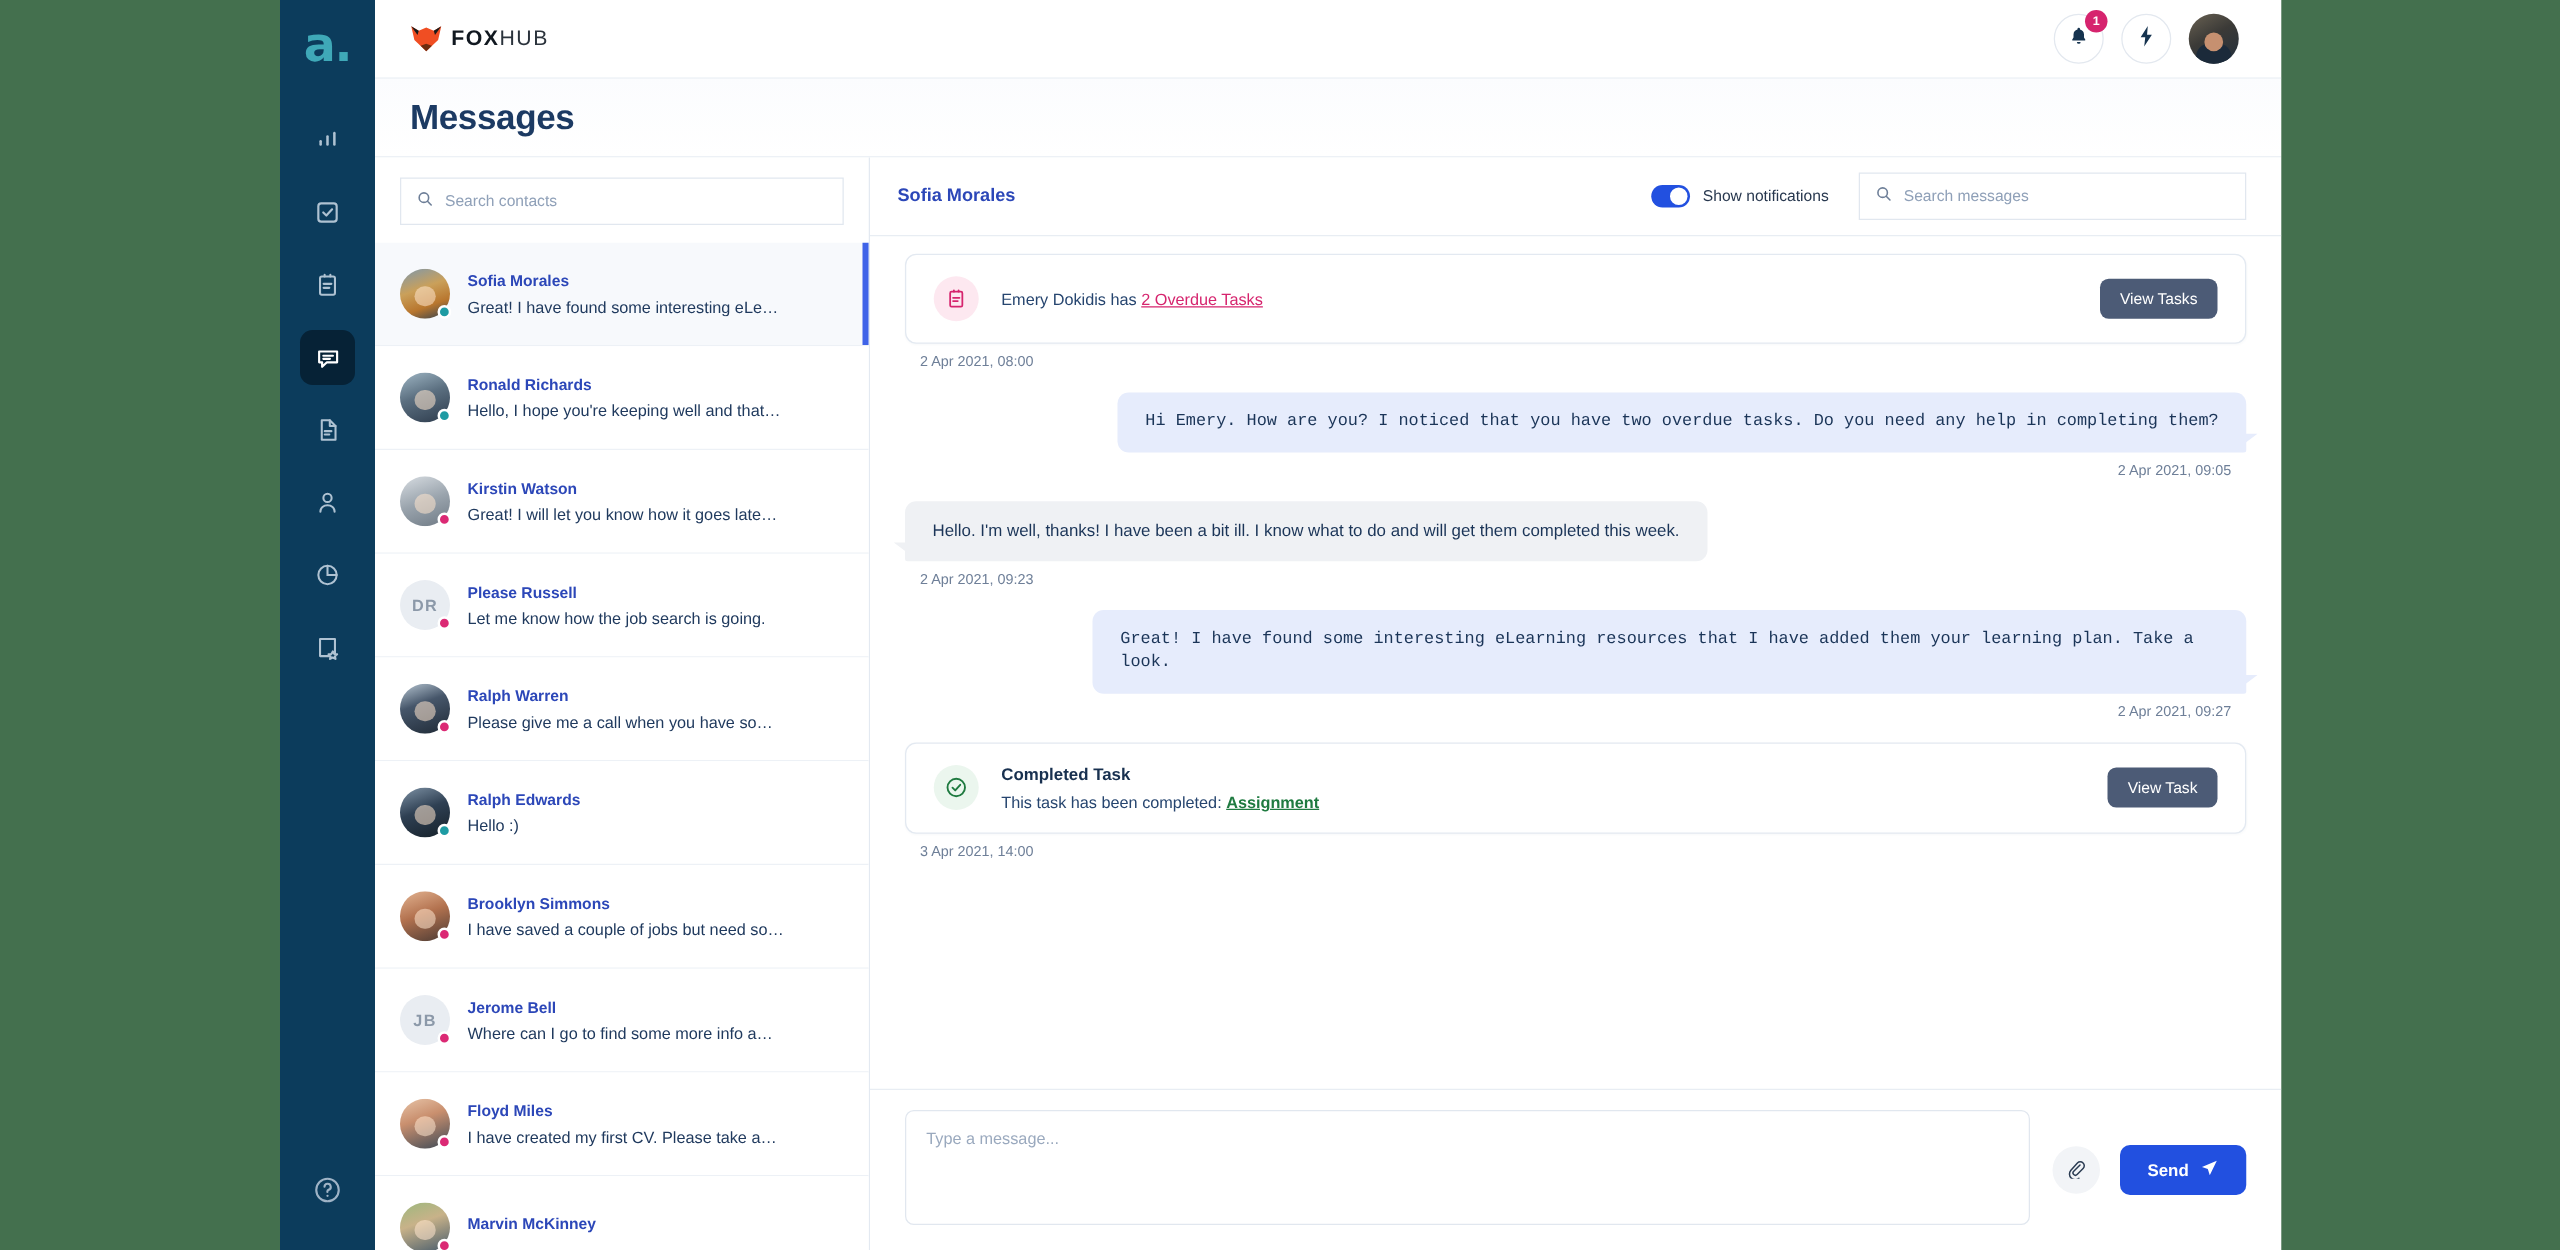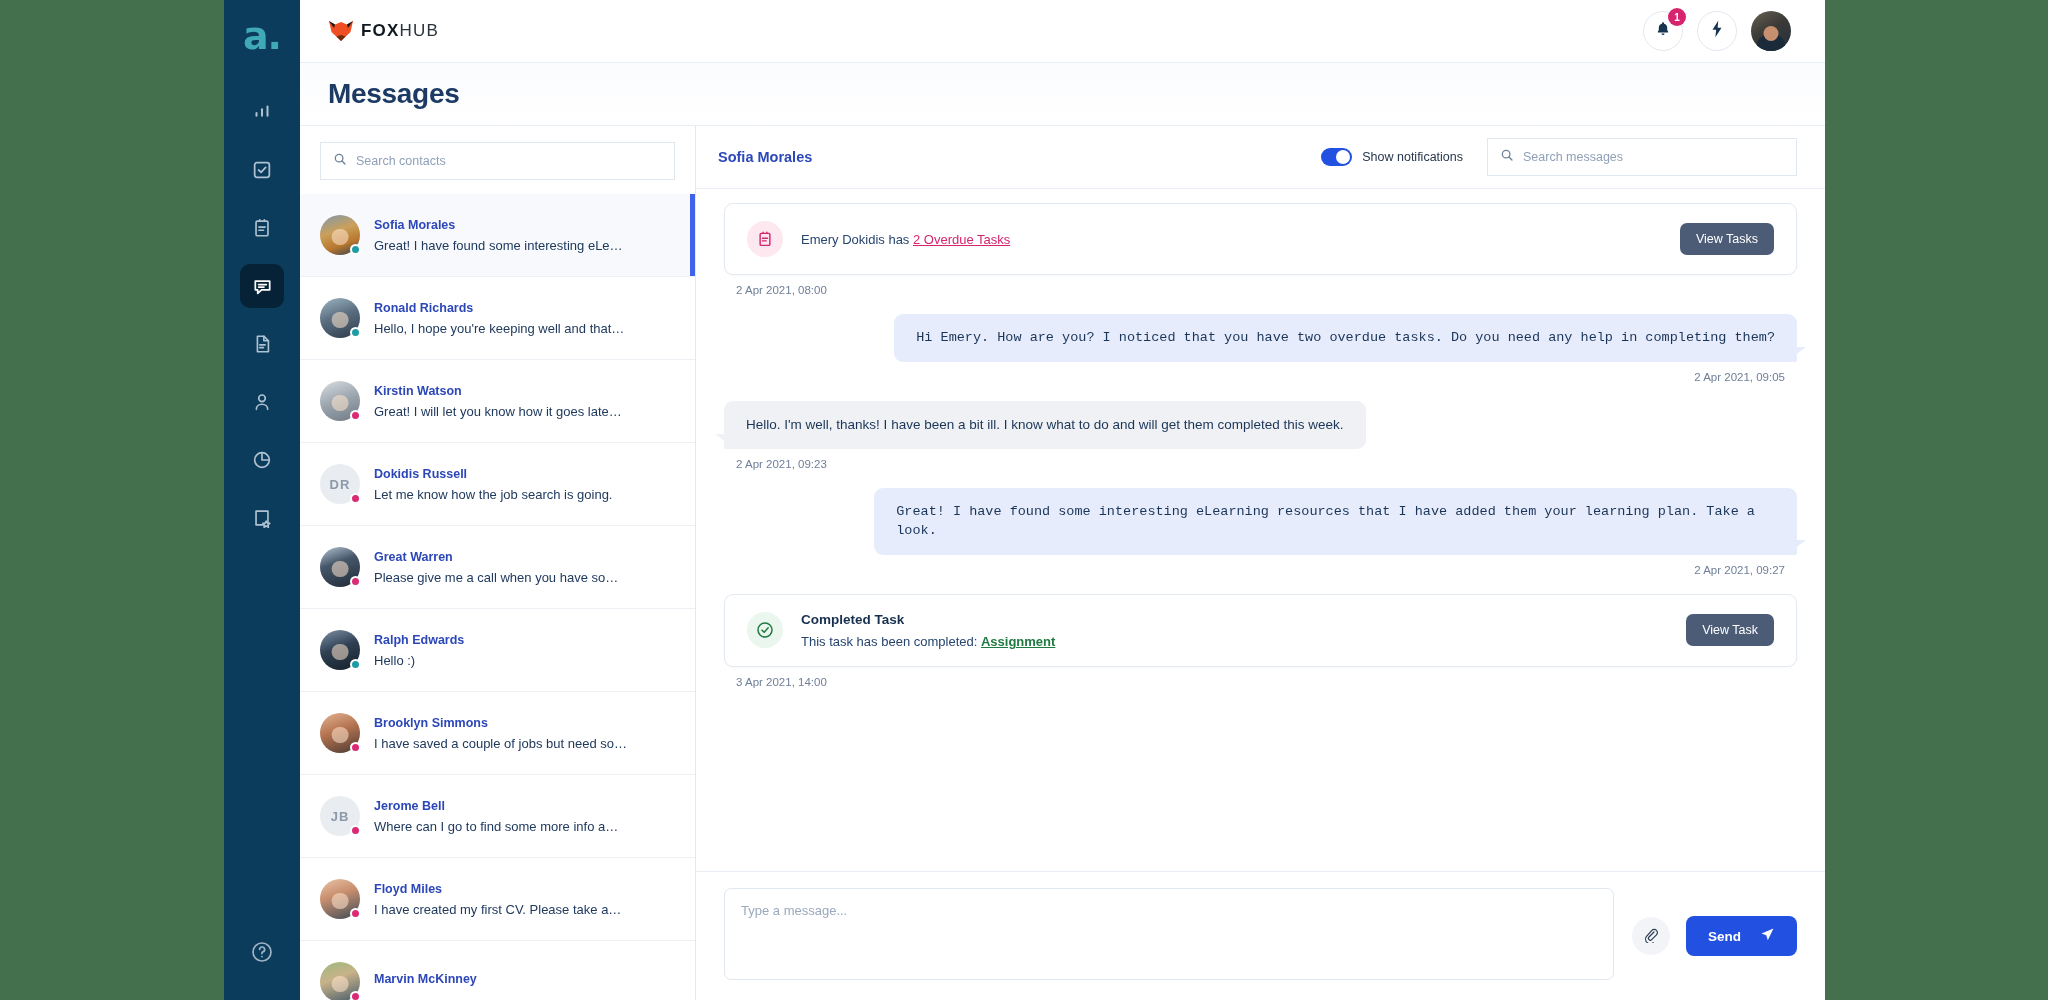--- a/index.html
+++ b/index.html
@@ -232,21 +232,21 @@
   .composer textarea::placeholder { color: #9AA9BE; }
   .composer-actions { display: flex; align-items: center; gap: 16px; padding-top: 28px; }
   .clip-btn {
     width: 38px; height: 38px; border-radius: 50%;
     background: #F2F4F7; border: 0; cursor: pointer;
     display: flex; align-items: center; justify-content: center;
   }
   .send-btn {
     height: 40px; padding: 0 22px; border: 0; border-radius: 8px;
     background: #2250E0; color: #fff; font-size: 13.5px; font-weight: 700;
-    display: flex; align-items: center; gap: 19px; cursor: pointer;
+    display: flex; align-items: center; gap: 9px; cursor: pointer;
     font-family: "Liberation Sans", sans-serif;
   }
 
   
   .ph { position:absolute; inset:0; }
   .ph.p1 { background: linear-gradient(160deg,#7d98ad 0%,#caa05a 40%,#b8762e 70%,#2c3f52 100%); }
   .ph.p2 { background: linear-gradient(160deg,#9fb6c4 0%,#5b6f80 45%,#2d3b4c 100%); }
   .ph.p3 { background: linear-gradient(160deg,#d8dde2 0%,#9aa4ad 50%,#6f7a85 100%); }
   .ph.p4 { background: linear-gradient(160deg,#b7c6d2 0%,#46566a 40%,#1f2a36 100%); }
   .ph.p5 { background: linear-gradient(160deg,#7f93a6 0%,#2f4053 45%,#152029 100%); }
@@ -441,33 +441,33 @@
                 <span class="dot away"></span>
               </div>
               <div class="cmeta">
                 <div class="cname">Kirstin Watson</div>
                 <div class="cprev">Great! I will let you know how it goes late…</div>
               </div>
             </div>
             <div class="contact">
               <div class="cav initials">DR<span class="dot away"></span></div>
               <div class="cmeta">
-                <div class="cname">Dokidis Russell</div>
+                <div class="cname">Please Russell</div>
                 <div class="cprev">Let me know how the job search is going.</div>
               </div>
             </div>
             <div class="contact">
               <div class="cav">
                 <div class="pic">
                   <div class="ph p4"></div>
                 </div>
                 <span class="dot away"></span>
               </div>
               <div class="cmeta">
-                <div class="cname">Great Warren</div>
+                <div class="cname">Ralph Warren</div>
                 <div class="cprev">Please give me a call when you have so…</div>
               </div>
             </div>
             <div class="contact">
               <div class="cav">
                 <div class="pic">
                   <div class="ph p5"></div>
                 </div>
                 <span class="dot online"></span>
               </div>

